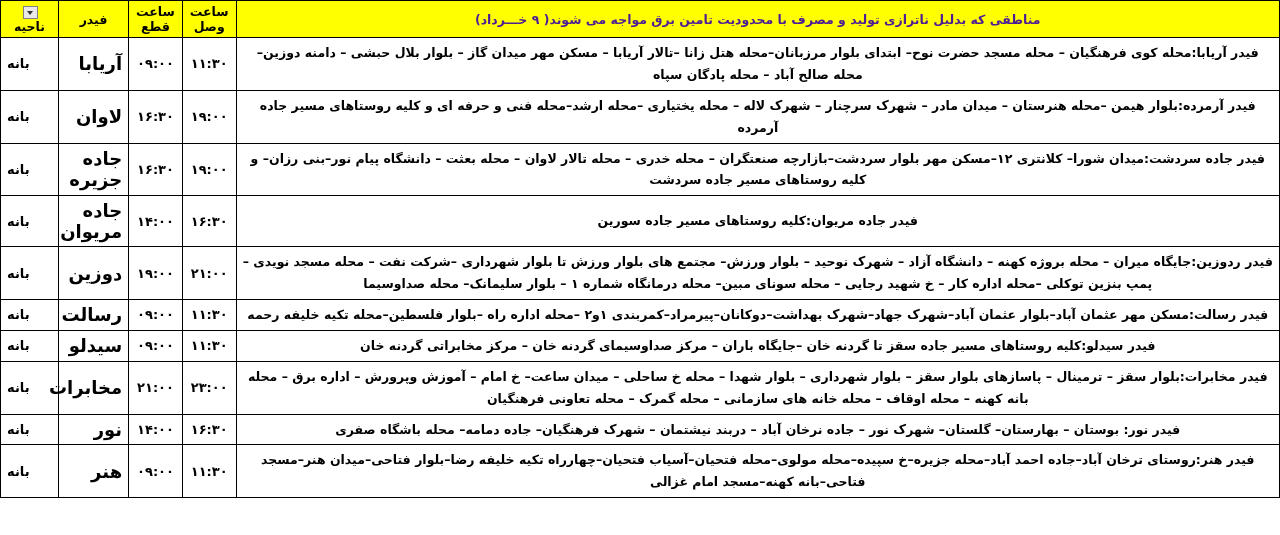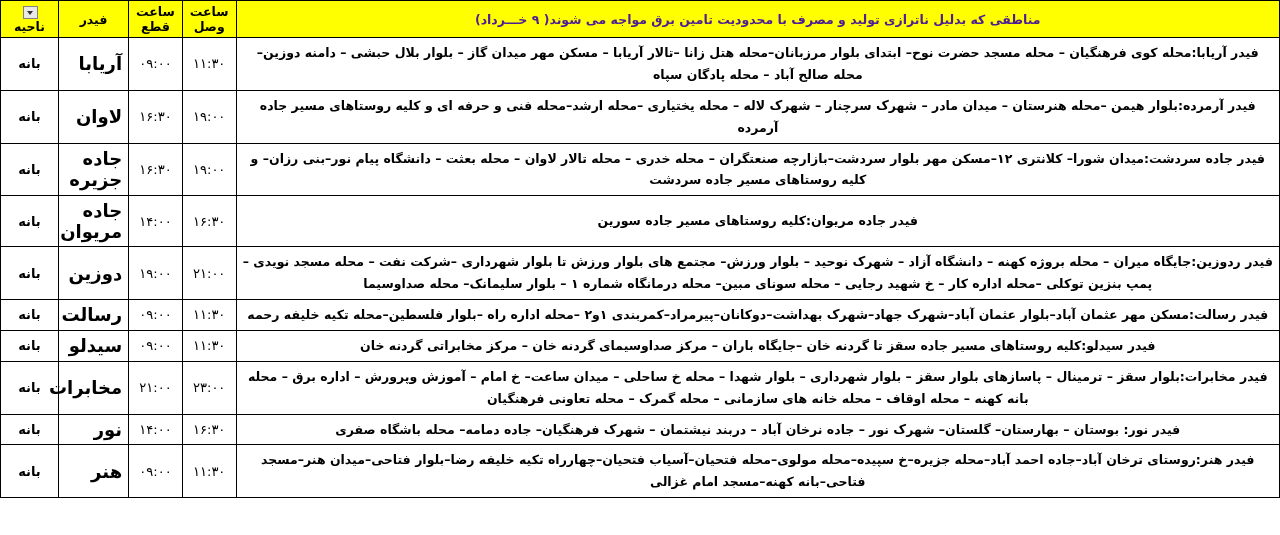--- a/index.html
+++ b/index.html
@@ -62,31 +62,31 @@
   td.desc {
     text-align: center;
     font-size: 12.5px;
     font-weight: bold;
     line-height: 1.75;
     padding: 6px 10px;
   }
   td.time {
     text-align: center;
     font-size: 13px;
-    font-weight: normal;
+    font-weight: bold;
     width: 52px;
   }
   td.feeder {
     text-align: right;
     font-size: 18px;
     font-weight: bold;
     width: 68px;
   }
   td.region {
-    text-align: center;
+    text-align: left;
     font-size: 13px;
     font-weight: bold;
     width: 56px;
   }
   col.c-desc { width: 1010px; }
   col.c-time { width: 52px; }
   col.c-feeder { width: 68px; }
   col.c-region { width: 56px; }
 </style>
 </head>

